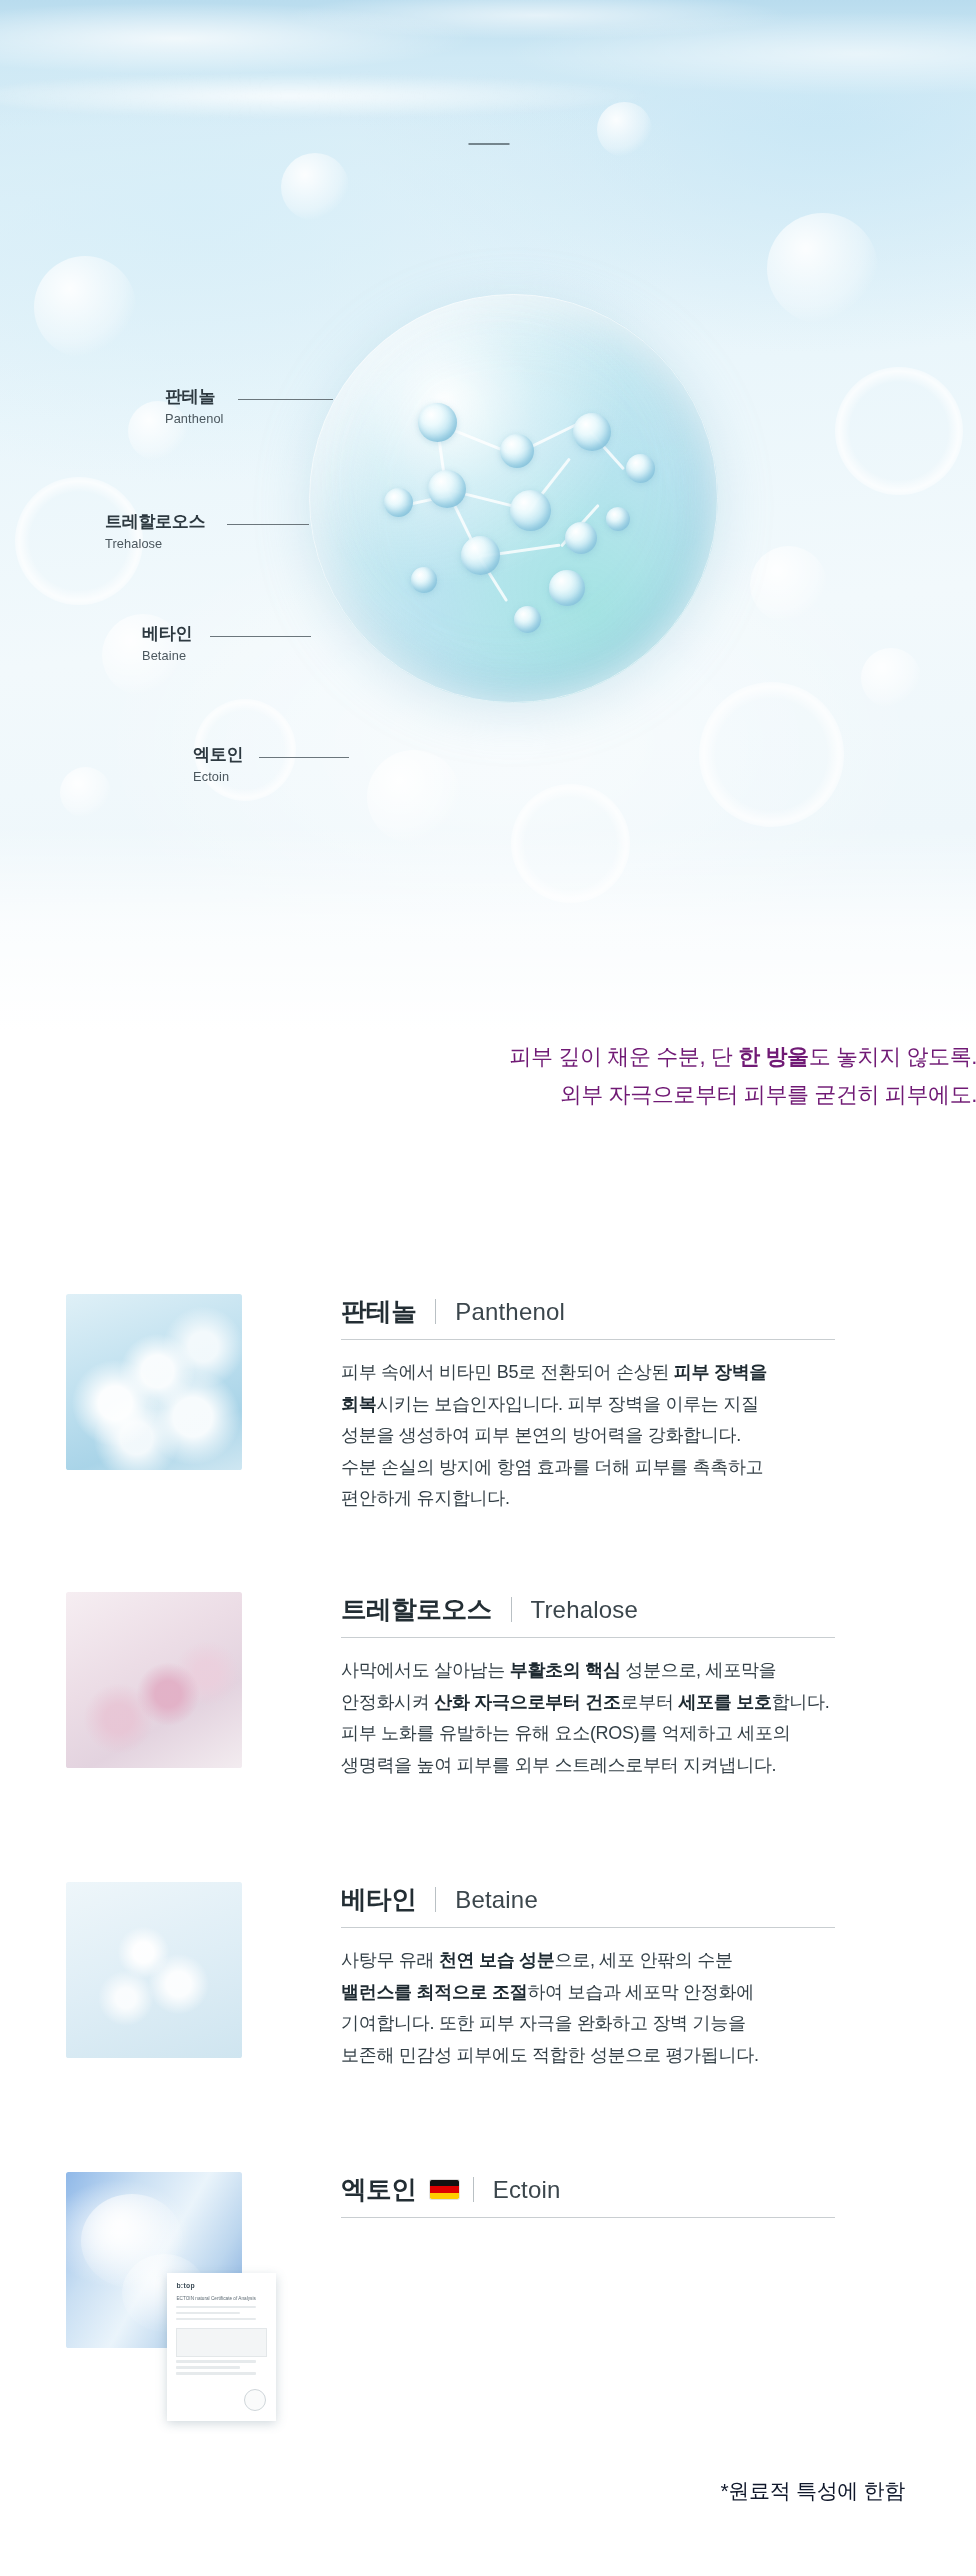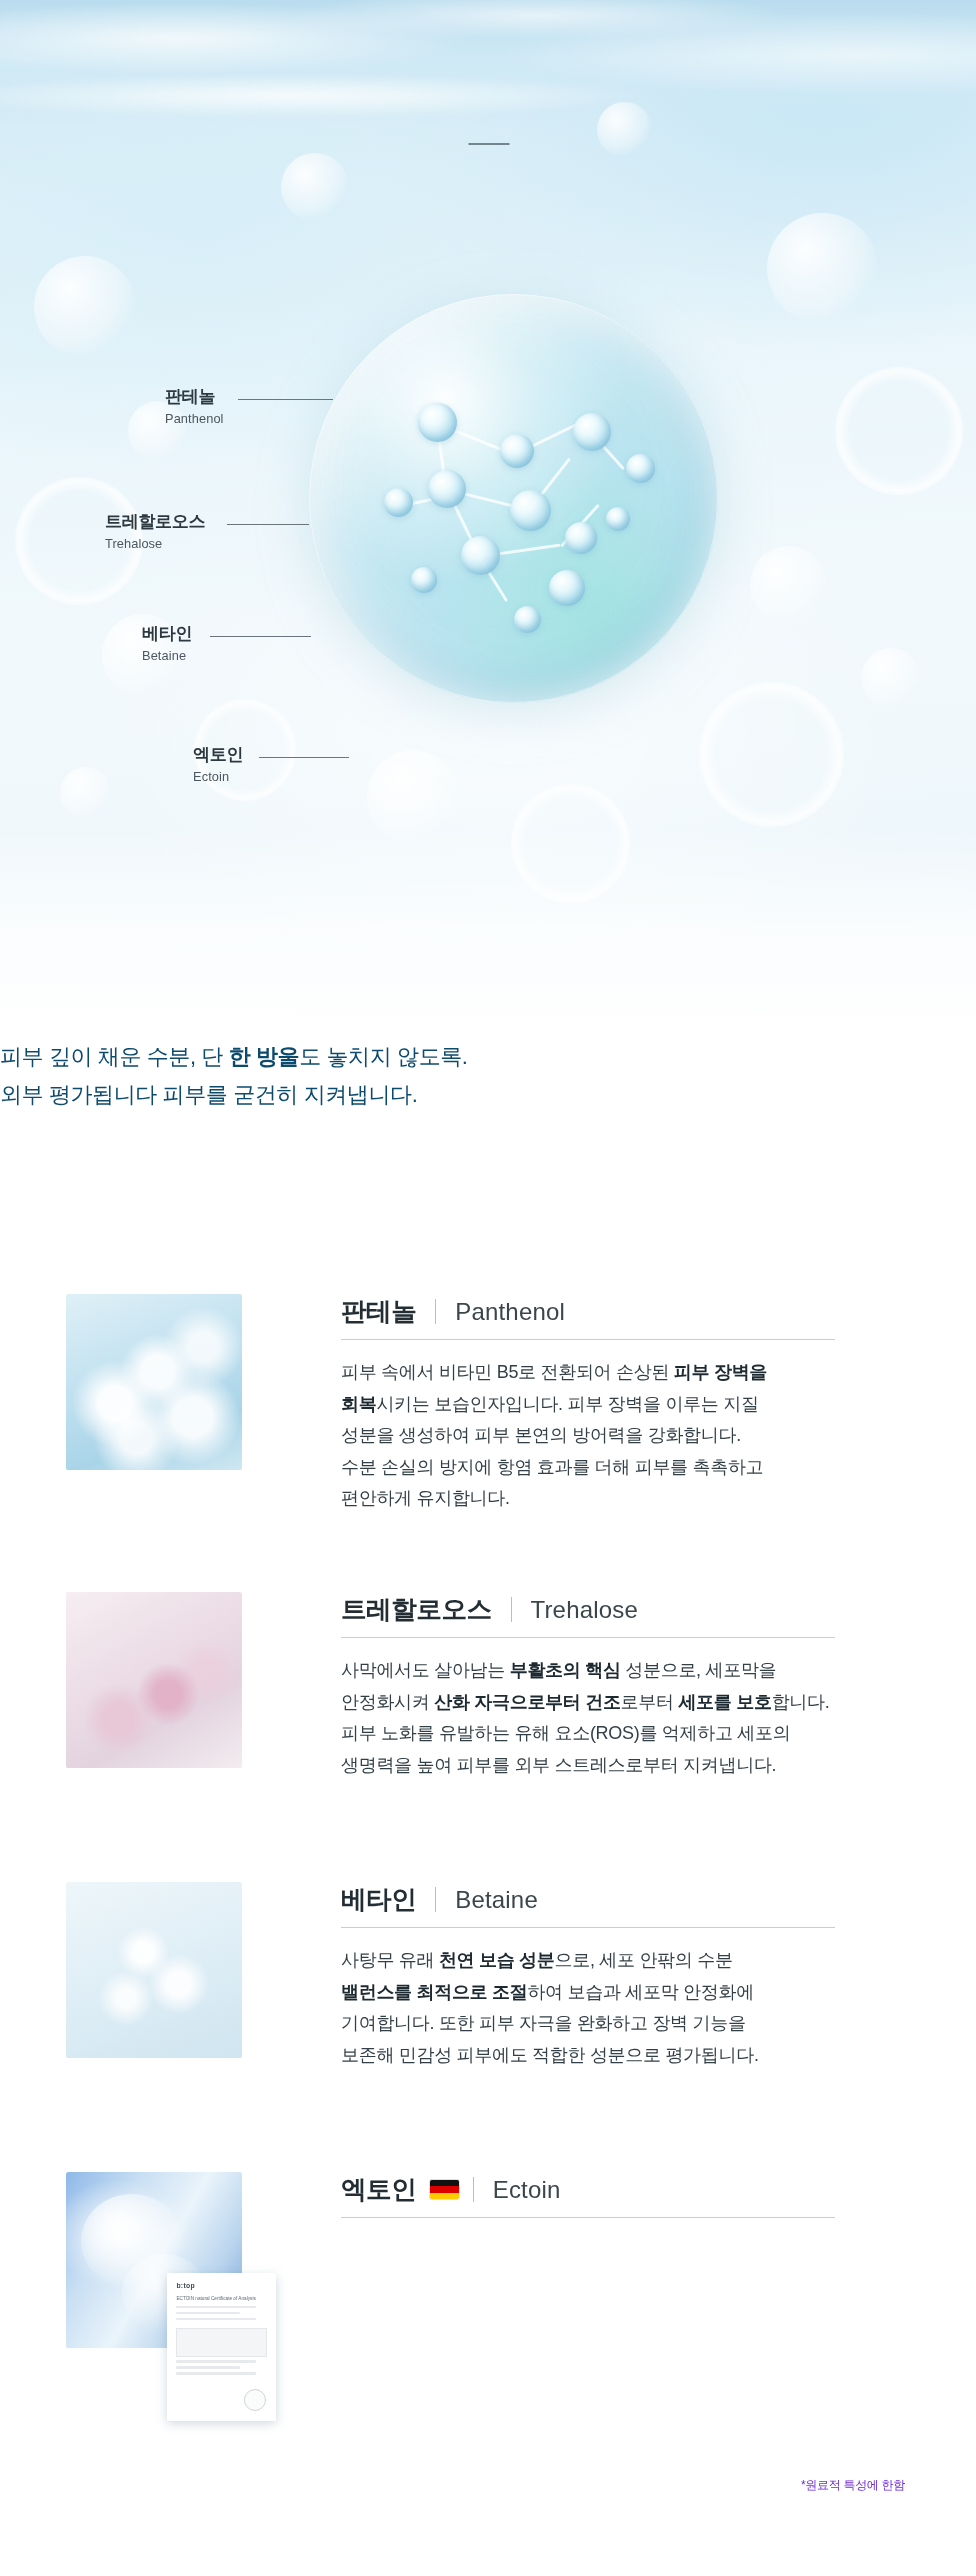--- a/index.html
+++ b/index.html
@@ -96,21 +96,21 @@
   .mol-bond { position: absolute; height: 2.6px; background: rgba(255,255,255,0.8); border-radius: 1.7px; transform-origin: 0 50%; }
 
   .callout { position: absolute; }
   .callout .kr { font-size: 17px; font-weight: bold; color: #2d3940; letter-spacing: -0.3px; }
   .callout .en { font-size: 12.8px; color: #4b575e; margin-top: 2.6px; letter-spacing: 0.1px; }
   .callout .line { position: absolute; height: 0.9px; background: #6b767c; top: 13.6px; }
 
   
   .lead {
     position: absolute; left: 0; top: 1038px; width: 977px;
-    text-align: left; color: #0c4a6e;
+    text-align: right; color: #701a75;
     font-size: 22px; line-height: 1.72; letter-spacing: -0.4px;
   }
   .lead b { font-weight: bold; }
 
   
   .ing { position: absolute; width: 977px; height: 281px; }
   .ing .thumb {
     position: absolute; left: 66px; top: 0; width: 176px; height: 176px;
     border-radius: 2.6px; overflow: hidden;
   }
@@ -184,21 +184,21 @@
   .cert .cert-line.s { width: 70%; }
   .cert .cert-line.m { width: 88%; }
   .cert .cert-block { margin-top: 7.7px; height: 29px; background: #f3f5f6; border: 0.9px solid #e3e7e9; }
   .cert .cert-seal {
     position: absolute; right: 10.2px; bottom: 10.2px; width: 22px; height: 22px; border-radius: 50%;
     border: 0.9px solid #cfd6da; background: #fafbfb;
   }
 
   .footnote {
     position: absolute; right: 72px; top: 2477px;
-    font-size: 12px; color: #6d28d9; letter-spacing: -0.3px;
+    font-size: 21px; color: #0f172a; letter-spacing: -0.3px;
   }
 </style>
 </head>
 <body>
 
 <div class="page">
 
   <div class="hero">
     <div class="water-top"></div>
     <div class="wave"></div>
@@ -273,21 +273,21 @@
       <div class="kr">엑토인</div>
       <div class="en">Ectoin</div>
       <div class="line" style="left:66px; width:90px;"></div>
     </div>
 
     <div class="hero-bottom-fade"></div>
   </div>
 
   <div class="lead">
     <div><span>피부 깊이 채운 수분, 단 </span><b>한 방울</b><span>도 놓치지 않도록.</span></div>
-    <div>외부 평가됩니다 피부를 굳건히 지켜냅니다.</div>
+    <div>외부 자극으로부터 피부를 굳건히 피부에도.</div>
   </div>
 
   <div class="ing" style="top:1294px;">
     <div class="thumb thumb-panthenol"></div>
     <div class="body">
       <div class="head">
         <div class="kr">판테놀</div>
         <div class="sep"></div>
         <div class="en">Panthenol</div>
       </div>

